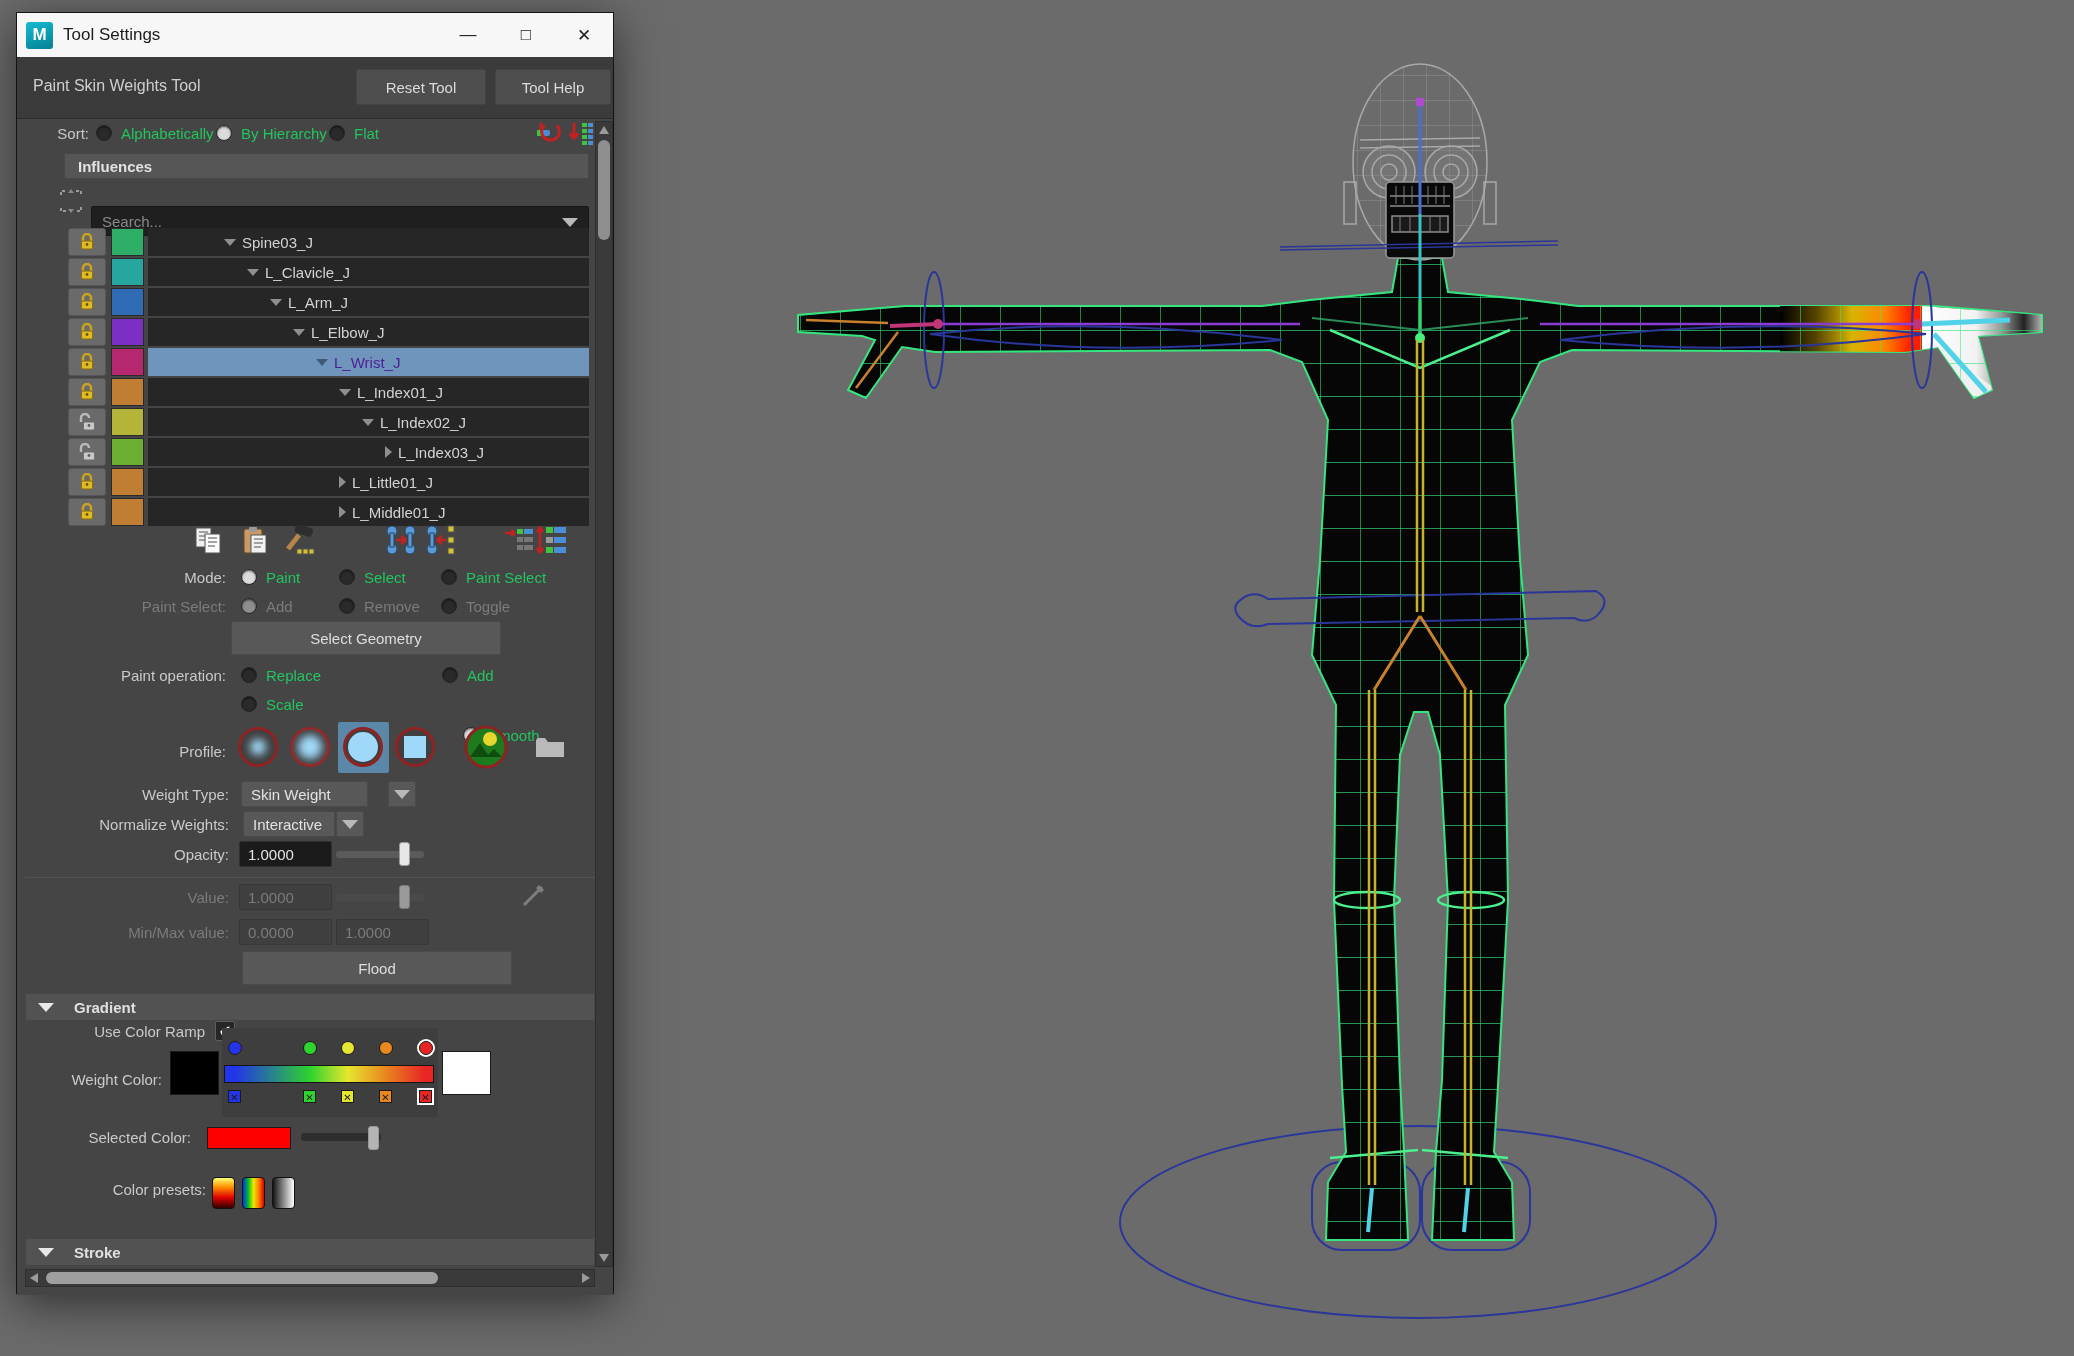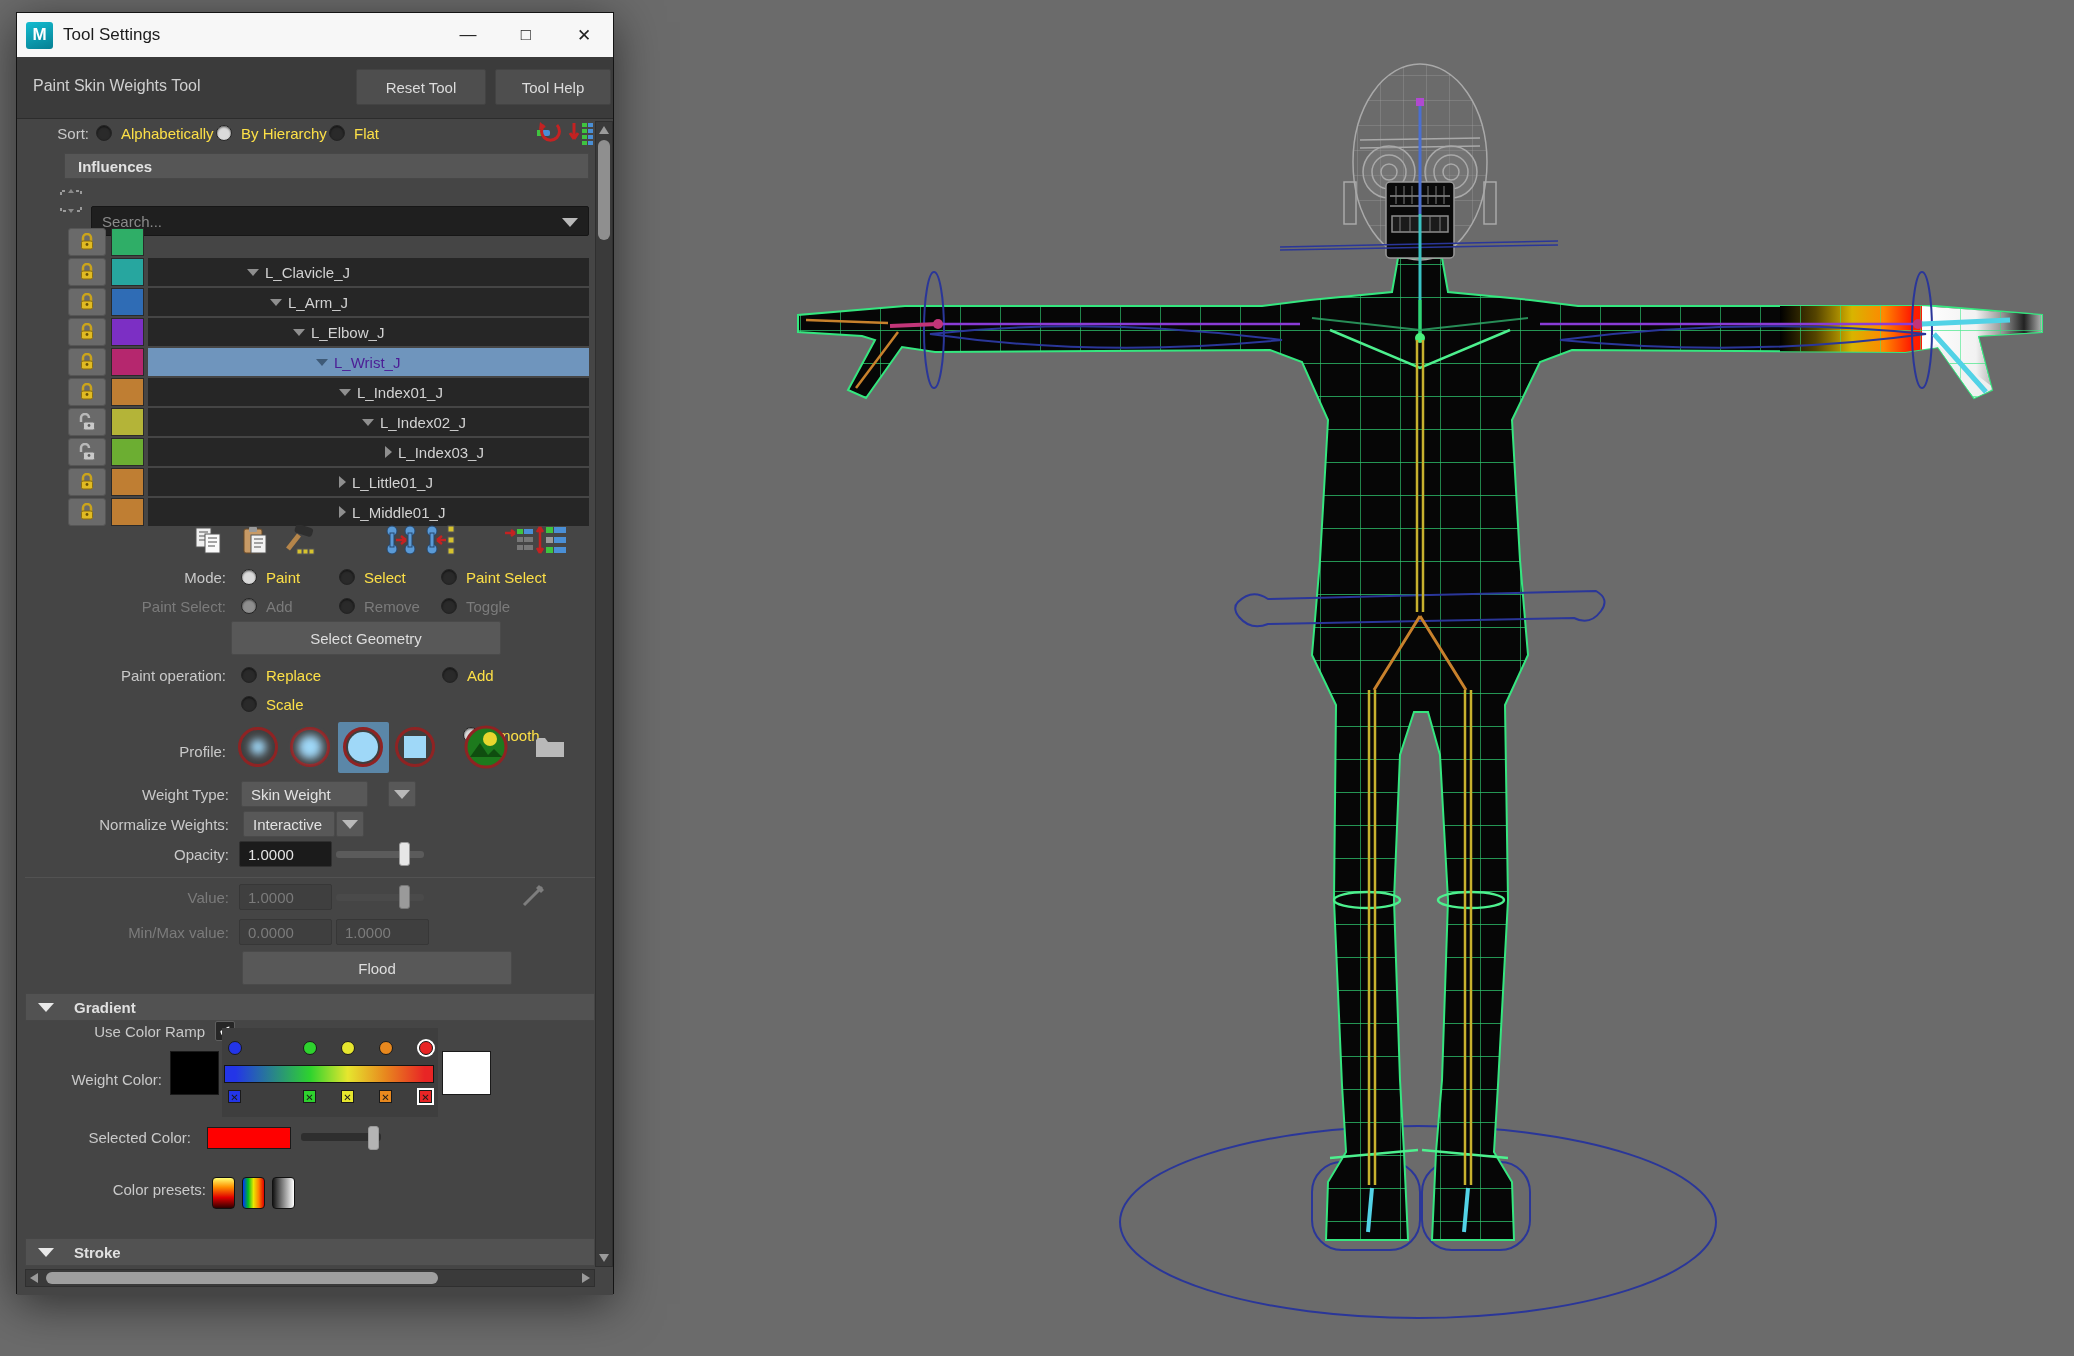--- a/index.html
+++ b/index.html
@@ -44,21 +44,21 @@
   .flabel{position:absolute;text-align:right;color:#c9c9c9;font-size:15px;}
   .dis{color:#7b7b7b !important;}
 
   
   .rgroup{position:absolute;}
   .ropt{position:absolute;display:flex;align-items:center;gap:9px;height:22px;}
   .radio{width:16px;height:16px;border-radius:50%;background:#2a2a2a;border:1px solid #242424;
     box-shadow:inset 0 1px 2px rgba(0,0,0,.6);flex:0 0 auto;}
   .radio.on{background:#dadada;}
   .ropt.dis .radio.on{background:#8e8e8e;}
-  .rlabel{color:#fde047;font-size:15px;white-space:nowrap;}
+  .rlabel{color:#22c55e;font-size:15px;white-space:nowrap;}
   .ropt.dis .rlabel{color:#7b7b7b;}
 
   
   #inf-header{position:absolute;left:47px;top:34px;width:525px;height:26px;background:#565656;
     border:1px solid #474747;color:#e2e2e2;font-weight:bold;font-size:15px;display:flex;align-items:center;padding-left:13px;}
   #search-wrap{position:absolute;left:74px;top:67px;width:498px;height:30px;background:#1f1f1f;
     border:1px solid #161616;border-radius:2px;margin-top:20px;}
   #search-input{position:absolute;left:8px;top:0;width:430px;height:28px;background:transparent;border:none;outline:none;
     color:#bdbdbd;font-size:15px;font-family:inherit;}
   #search-input::placeholder{color:#8a8a8a;}
@@ -298,20 +298,24 @@
     <div id="influence-list">
         <div class="inf-row" style="top: 109px;">
           <span class="lockbtn">
             <svg width="16" height="18">
               <path d="M4 8 V5 a4 4 0 0 1 8 0 V8" fill="none" stroke="#caa41c" stroke-width="2.5"></path>
               <rect x="2.5" y="8" width="11" height="8" rx="1.5" fill="#e0bb22" stroke="#8a6d10"></rect>
               <circle cx="8" cy="11.5" r="1.4" fill="#6b5408"></circle>
             </svg>
           </span>
           <span class="swatch" style="background: rgb(47, 174, 103);"></span>
+          <span class="rowname">
+            <span class="tri down" style="margin-left: 76px;"></span>
+            <span class="iname">Spine03_J</span>
+          </span>
         </div>
         <div class="inf-row" style="top: 139px;">
           <span class="lockbtn">
             <svg width="16" height="18">
               <path d="M4 8 V5 a4 4 0 0 1 8 0 V8" fill="none" stroke="#caa41c" stroke-width="2.5"></path>
               <rect x="2.5" y="8" width="11" height="8" rx="1.5" fill="#e0bb22" stroke="#8a6d10"></rect>
               <circle cx="8" cy="11.5" r="1.4" fill="#6b5408"></circle>
             </svg>
           </span>
           <span class="swatch" style="background: rgb(39, 166, 159);"></span>

